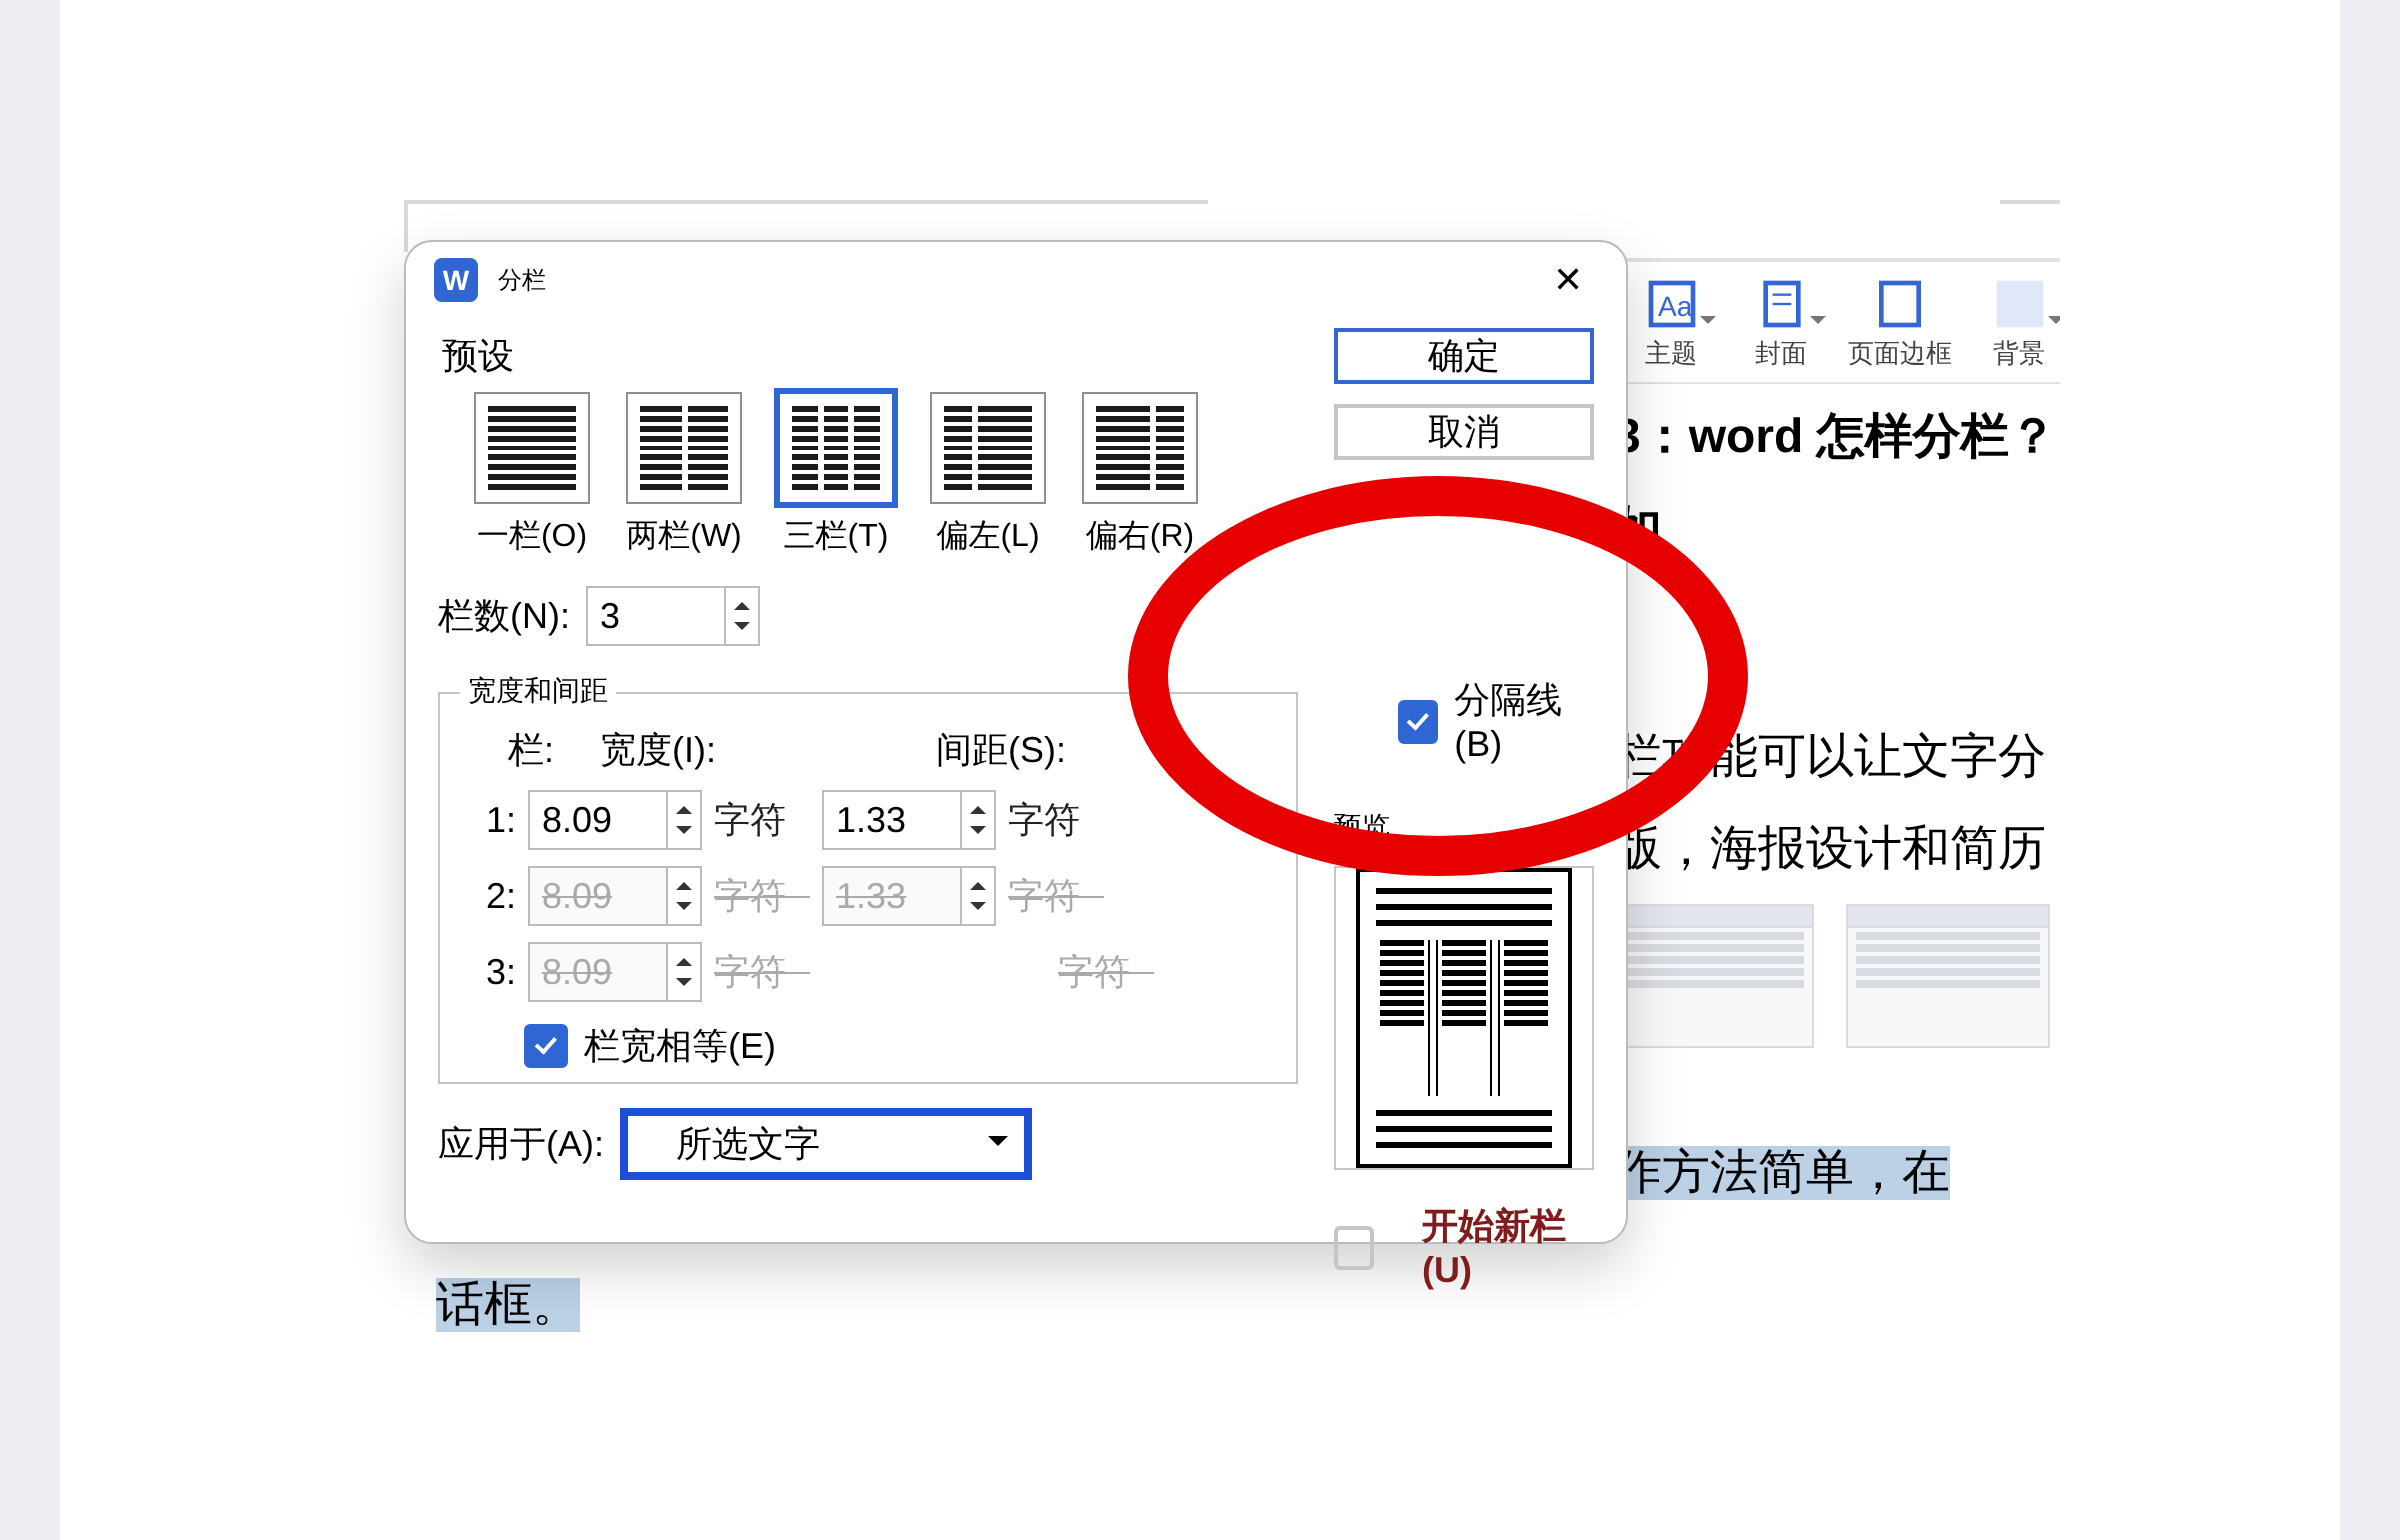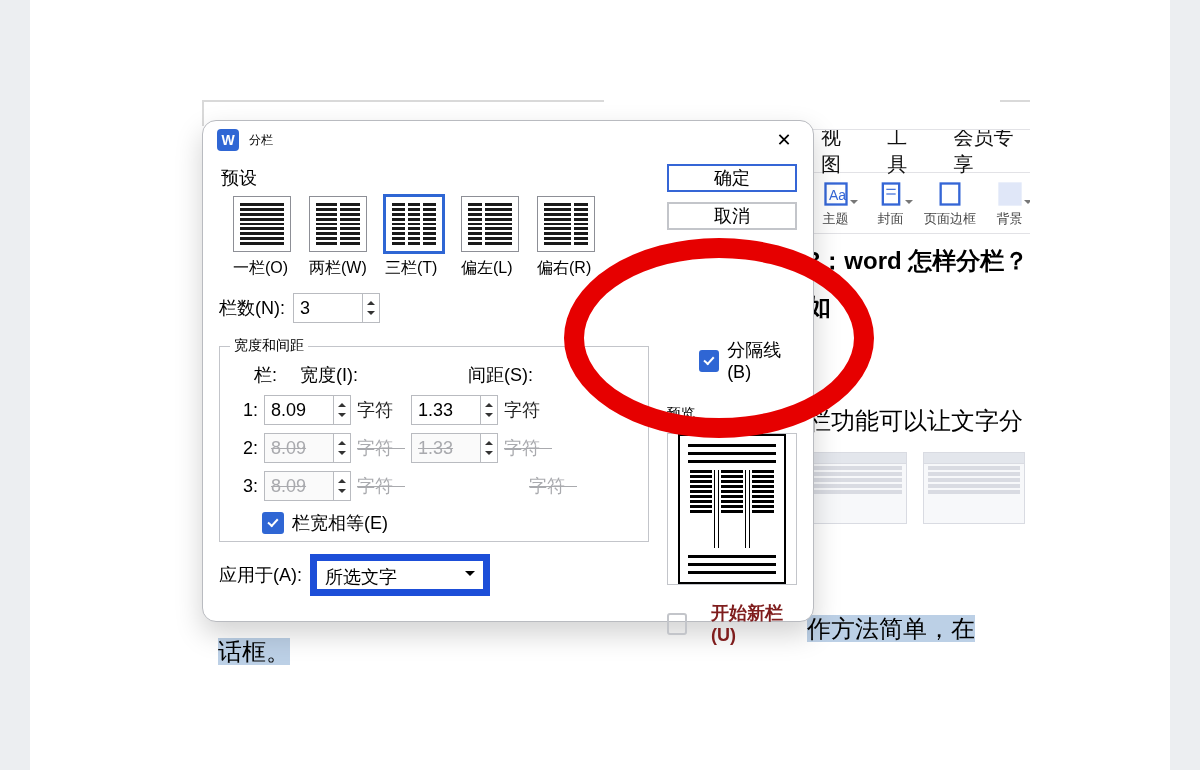--- a/index.html
+++ b/index.html
@@ -57,21 +57,21 @@
     box-sizing:border-box;}
   .leftcol{flex:1 1 auto;display:flex;flex-direction:column;}
   .rightcol{width:150px;display:flex;flex-direction:column;gap:10px;}
 
   .btn{height:34px;border:2px solid #3566d6;background:#fff;font-size:18px;
     display:flex;align-items:center;justify-content:center;cursor:pointer;}
   .btn.secondary{border-color:#c3c5ca;}
 
   .group-label{font-size:18px;margin:2px 0 6px 2px;}
   .presets{display:flex;gap:10px;margin-left:14px;}
-  .preset{display:flex;flex-direction:column;align-items:flex-start;width:66px;cursor:pointer;}
+  .preset{display:flex;flex-direction:column;align-items:center;width:66px;cursor:pointer;}
   .preset .box{width:58px;height:56px;border:1px solid #8d8f96;background:#fff;
     padding:6px;box-sizing:border-box;display:flex;gap:3px;}
   .preset.selected .box{outline:3px solid #2f66d4;outline-offset:-1px;}
   .preset .col{flex:1;display:flex;flex-direction:column;gap:2px;}
   .preset .col .ln{height:3px;background:#1a1a1a;}
   .preset .cap{margin-top:6px;font-size:16px;}
 
   .field-row{display:flex;align-items:center;gap:8px;margin-top:14px;font-size:18px;}
   .spin{display:flex;border:1px solid #b9bbc0;height:28px;}
   .spin input{width:56px;border:none;font-size:18px;padding:0 6px;outline:none;}
@@ -95,22 +95,22 @@
 
   .check{display:flex;align-items:center;gap:8px;font-size:18px;margin-top:10px;margin-left:32px;}
   .cb{width:18px;height:18px;border:2px solid #2f66d4;border-radius:3px;
     display:flex;align-items:center;justify-content:center;cursor:pointer;}
   .cb.checked{background:#2f66d4;}
   .cb.checked::after{content:"";width:8px;height:4px;border:2px solid #fff;
     border-top:none;border-right:none;transform:rotate(-48deg) translate(1px,-1px);}
   .cb.empty{border-color:#c3c5ca;}
 
   .apply-row{display:flex;align-items:center;gap:8px;margin-top:12px;font-size:18px;}
-  .select{position:relative;border:7px solid #1d4ed8;height:28px;width:150px;
-    display:flex;align-items:flex-end;padding:0 8px;cursor:pointer;}
+  .select{position:relative;border:4px solid #1d4ed8;height:28px;width:150px;
+    display:flex;align-items:center;padding:0 24px;cursor:pointer;}
   .select .caret{position:absolute;right:8px;border:5px solid transparent;border-top-color:#000;top:10px;}
 
   .rightcol .sep-check{margin-top:98px;}
   .preview-label{margin-top:12px;font-size:14px;}
   .preview-box{flex:1;border:1px solid #c3c5ca;background:#fff;
     display:flex;align-items:center;justify-content:center;position:relative;}
   .pv-page{width:108px;height:150px;border:2px solid #000;background:#fff;
     display:flex;flex-direction:column;padding:8px 8px;gap:5px;box-sizing:border-box;}
   .pv-line{height:3px;background:#000;}
   .pv-cols{flex:1;display:flex;gap:3px;margin:2px 0;}
@@ -127,25 +127,20 @@
 <body>
 
 <div class="stage">
   <div class="page-gutter-left"></div>
   <div class="page-gutter-right"></div>
   <div class="page"></div>
   <div class="page-top-margin"></div>
   <div class="page-top-margin2"></div>
 
   <div class="doc-bleed">
-    <div class="bg-toolbar-row">
-      <span>视图</span>
-      <span>工具</span>
-      <span>会员专享</span>
-    </div>
     <div class="bg-ribbon-row">
       <div class="rib">
         <svg class="ico" viewBox="0 0 24 24">
             <rect x="3" y="3" width="18" height="18" fill="none" stroke="#3566d6" stroke-width="2"></rect>
             <text x="6" y="17" font-size="12" fill="#3566d6">Aa</text>
           </svg>
         <span class="cap">主题</span>
           <span class="drop"></span>
       </div>
       <div class="rib">

